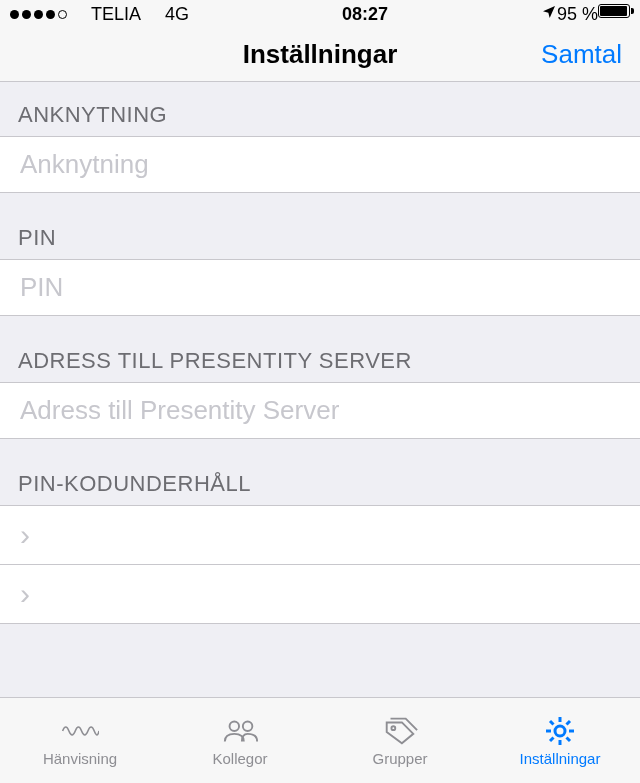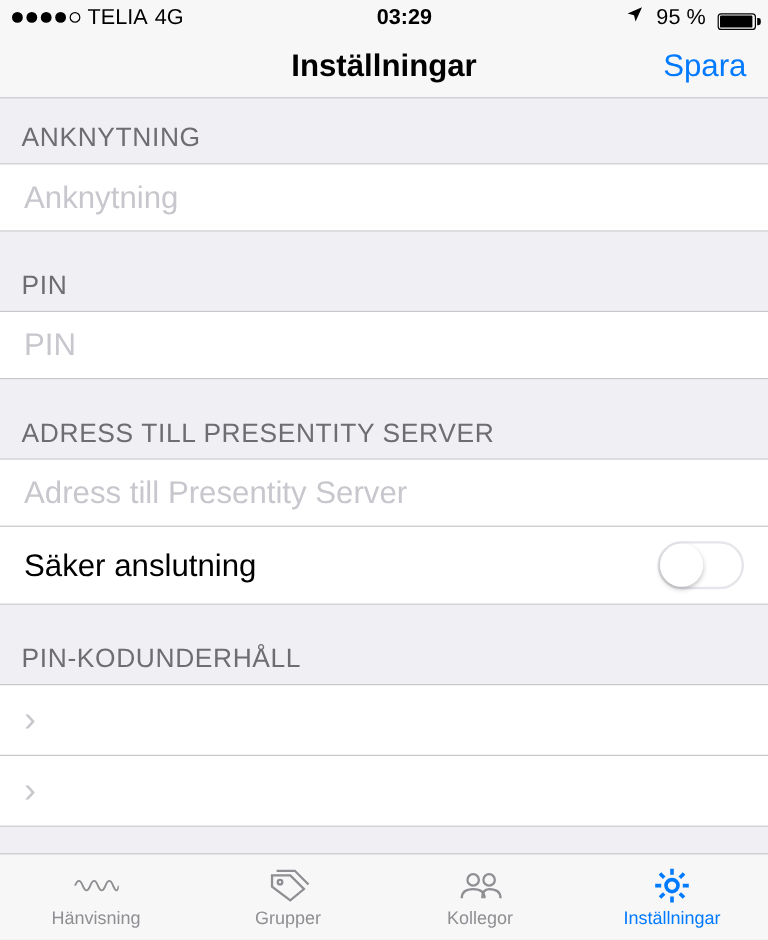--- a/index.html
+++ b/index.html
@@ -16,22 +16,22 @@
     .status-bar {
       height: 28px;
       background: #f7f7f7;
       display: flex;
       align-items: center;
       justify-content: space-between;
       padding: 0 10px;
       font-size: 18px;
       font-weight: 500;
     }
-    .status-left { display: flex; align-items: center; gap: 6px; }
-    .status-right { display: flex; align-items: flex-end; gap: 10px; }
+    .status-left { display: flex; align-items: center; gap: 24px; }
+    .status-right { display: flex; align-items: flex-start; gap: 0; }
     .signal-dots { display: flex; gap: 3px; }
     .dot { width: 9px; height: 9px; border-radius: 50%; background: #000; }
     .dot.empty { background: transparent; border: 1.5px solid #000; }
     .battery {
       width: 32px; height: 14px;
       border: 1.5px solid #000; border-radius: 3px;
       position: relative; display: inline-block;
     }
     .battery::after {
       content: ""; position: absolute; right: -5px; top: 3px;
@@ -91,21 +91,21 @@
     }
     .toggle-knob {
       width: 36px; height: 36px; border-radius: 50%;
       background: #fff; box-shadow: 0 2px 4px rgba(0,0,0,0.25);
       position: absolute; left: 0; top: 0;
     }
 
     
     .tab-bar {
       position: absolute; bottom: 0; left: 0; right: 0;
-      height: 72px;
+      height: 86px;
       background: #f7f7f7;
       border-top: 1px solid #c8c7cc;
       display: flex;
       justify-content: space-around;
       align-items: center;
       padding: 4px 0;
     }
     .tab-item {
       display: flex; flex-direction: column; align-items: center;
       gap: 2px; color: #8e8e93; font-size: 15px;
@@ -124,63 +124,57 @@
     <span class="signal-dots">
       <span class="dot"></span>
         <span class="dot"></span>
         <span class="dot"></span>
         <span class="dot"></span>
         <span class="dot empty"></span>
     </span>
     <span>TELIA</span>
     <span>4G</span>
   </div>
-  <div style="font-weight:600;">03:29</div>
+  <div style="font-weight:600;">08:27</div>
   <div class="status-right">
     <span>
       <svg width="16" height="16" viewBox="0 0 24 24">
           <path d="M3 11 L21 3 L13 21 L11 13 Z" fill="#000"></path>
         </svg>
     </span>
     <span>95 %</span>
     <span class="battery">
         <span class="battery-fill"></span>
       </span>
   </div>
 </div>
 
 <div class="nav-bar">
   <div class="nav-title">Inställningar</div>
-  <div class="nav-right">Spara</div>
+  <div class="nav-right">Samtal</div>
 </div>
 
 <div class="section-header">ANKNYTNING</div>
 <div class="cell-group">
   <div class="cell">
     <input type="text" placeholder="Anknytning" style="">
   </div>
 </div>
 
 <div class="section-header tight">PIN</div>
 <div class="cell-group">
   <div class="cell">
     <input type="text" placeholder="PIN" style="">
   </div>
 </div>
 
 <div class="section-header tight">ADRESS TILL PRESENTITY SERVER</div>
 <div class="cell-group">
   <div class="cell">
     <input type="text" placeholder="Adress till Presentity Server" style="">
-  </div>
-  <div class="cell sep">
-    <span class="cell-label">Säker anslutning</span>
-    <span class="toggle">
-        <span class="toggle-knob"></span>
-      </span>
   </div>
 </div>
 
 <div class="section-header tight">PIN-KODUNDERHÅLL</div>
 <div class="cell-group">
   <div class="cell">
     <span class="chevron">›</span>
   </div>
   <div class="cell sep">
     <span class="chevron">›</span>
@@ -188,41 +182,41 @@
 </div>
 
 <div class="tab-bar">
   <div class="tab-item">
     <span class="tab-icon">
       <svg viewBox="0 0 48 24">
           <path d="M2 12 Q6 2 10 12 T18 12 T26 12 T34 12 T42 12 T48 12" fill="none" stroke="#8e8e93" stroke-width="2"></path>
         </svg>
     </span>
     <span>Hänvisning</span>
-  </div>
-  <div class="tab-item">
-    <span class="tab-icon">
-      <svg viewBox="0 0 40 30">
-          <path d="M6 6 L22 6 L34 18 L22 28 L6 16 Z" fill="none" stroke="#8e8e93" stroke-width="2"></path>
-          <circle cx="13" cy="12" r="2" fill="none" stroke="#8e8e93" stroke-width="2"></circle>
-          <path d="M10 2 L26 2 L38 14" fill="none" stroke="#8e8e93" stroke-width="2"></path>
-        </svg>
-    </span>
-    <span>Grupper</span>
   </div>
   <div class="tab-item">
     <span class="tab-icon">
       <svg viewBox="0 0 40 30">
           <circle cx="14" cy="10" r="5" fill="none" stroke="#8e8e93" stroke-width="2"></circle>
           <path d="M4 26 Q4 18 14 18 Q24 18 24 26" fill="none" stroke="#8e8e93" stroke-width="2"></path>
           <circle cx="28" cy="10" r="5" fill="none" stroke="#8e8e93" stroke-width="2"></circle>
           <path d="M22 26 Q22 18 28 18 Q38 18 38 26" fill="none" stroke="#8e8e93" stroke-width="2"></path>
         </svg>
     </span>
     <span>Kollegor</span>
+  </div>
+  <div class="tab-item">
+    <span class="tab-icon">
+      <svg viewBox="0 0 40 30">
+          <path d="M6 6 L22 6 L34 18 L22 28 L6 16 Z" fill="none" stroke="#8e8e93" stroke-width="2"></path>
+          <circle cx="13" cy="12" r="2" fill="none" stroke="#8e8e93" stroke-width="2"></circle>
+          <path d="M10 2 L26 2 L38 14" fill="none" stroke="#8e8e93" stroke-width="2"></path>
+        </svg>
+    </span>
+    <span>Grupper</span>
   </div>
   <div class="tab-item active">
     <span class="tab-icon gear">
       <svg viewBox="0 0 32 32">
           <circle cx="16" cy="16" r="5" fill="none" stroke="#007aff" stroke-width="3"></circle>
           <g stroke="#007aff" stroke-width="3">
             <line x1="16" y1="2" x2="16" y2="7"></line>
             <line x1="16" y1="25" x2="16" y2="30"></line>
             <line x1="2" y1="16" x2="7" y2="16"></line>
             <line x1="25" y1="16" x2="30" y2="16"></line>

